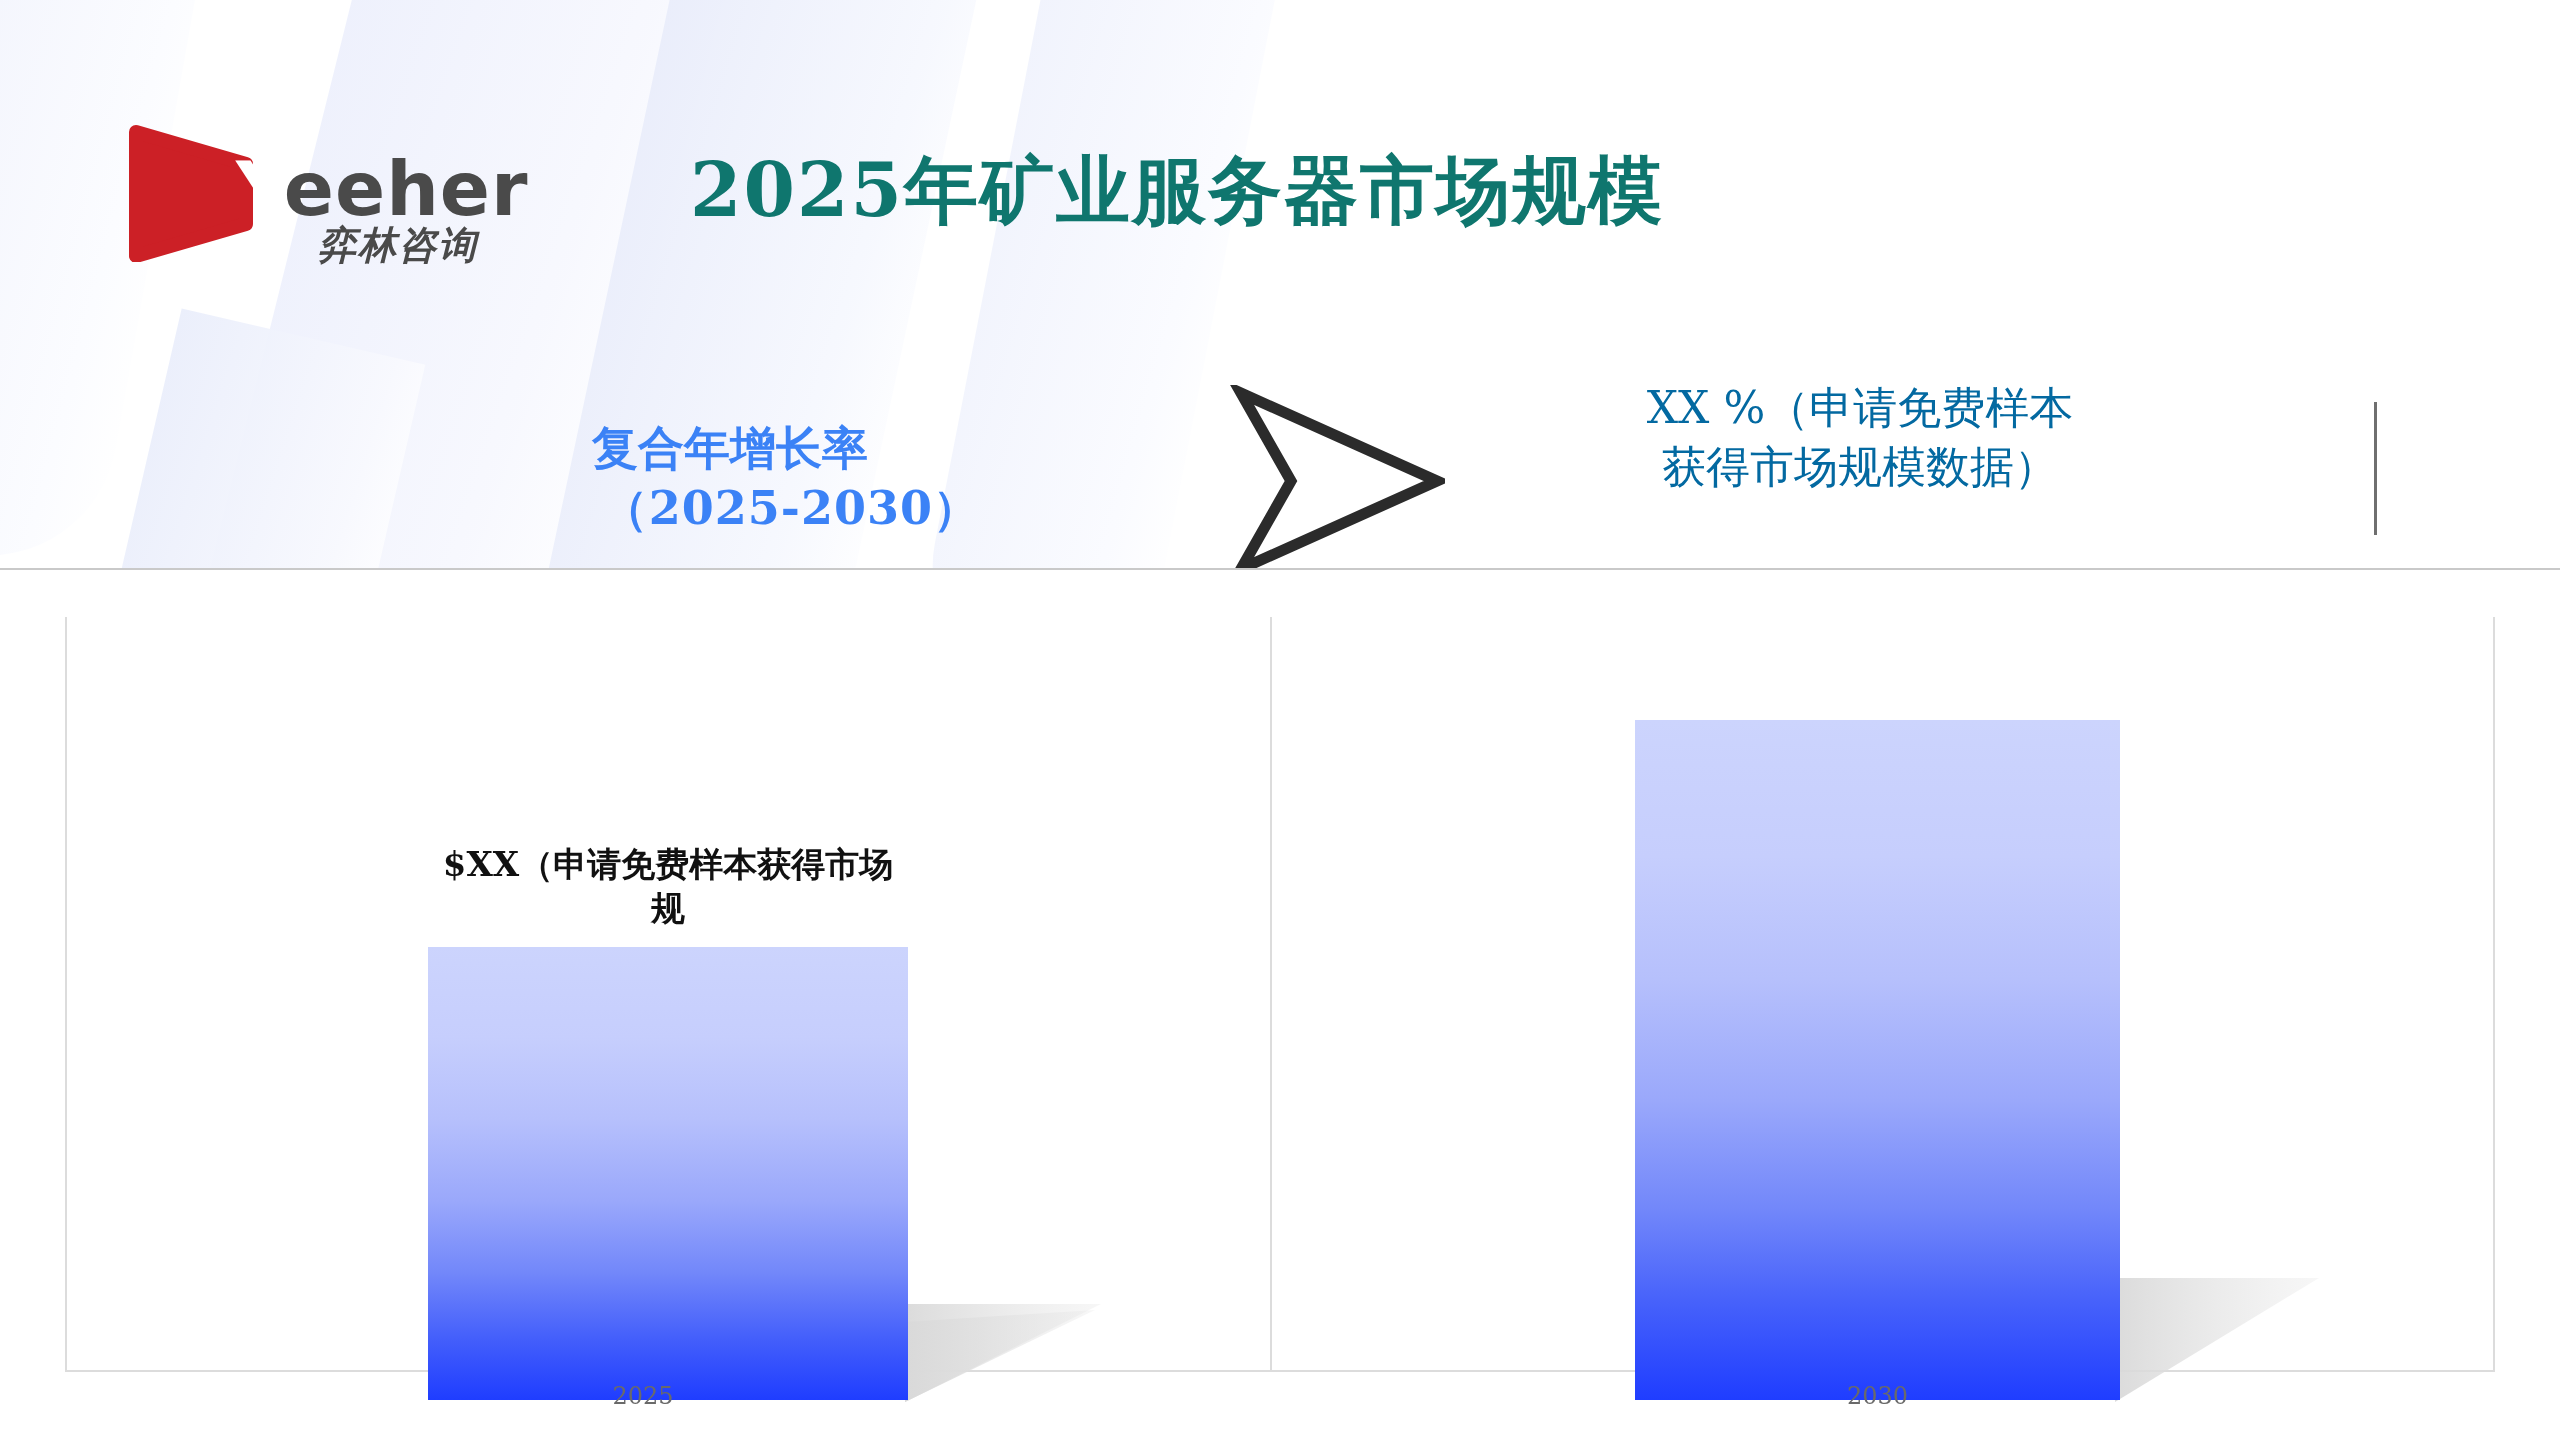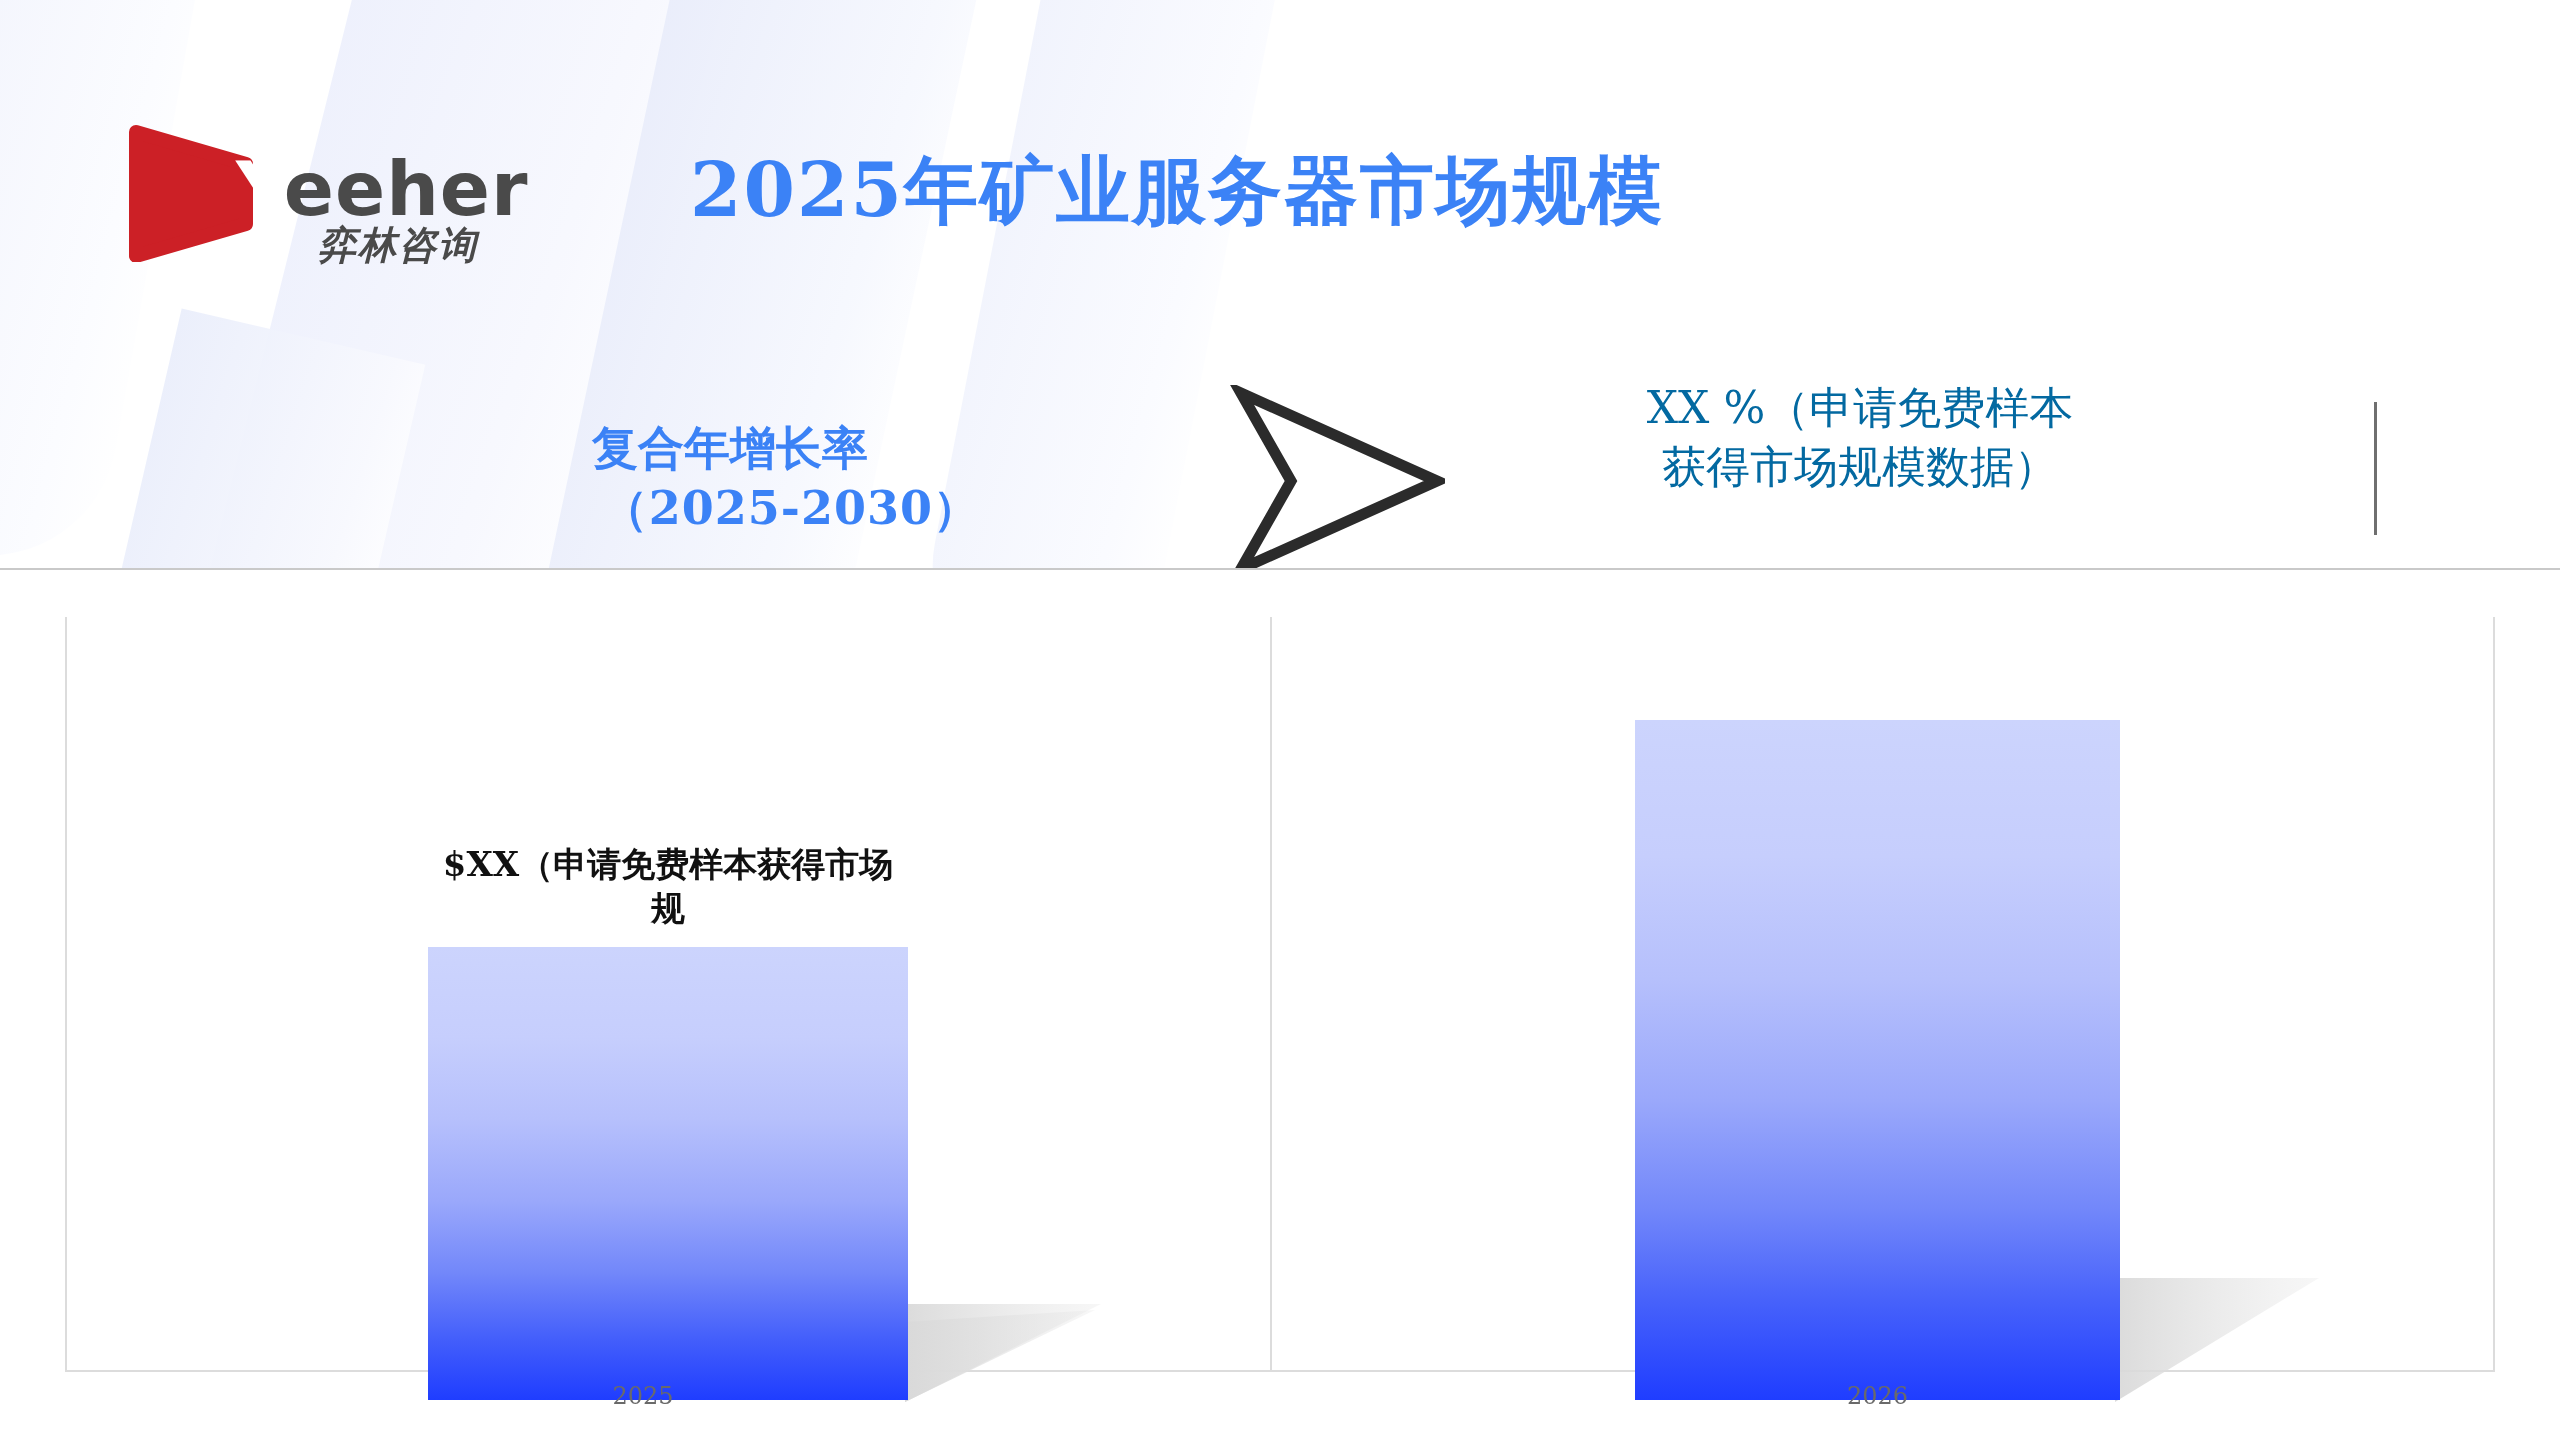--- a/index.html
+++ b/index.html
@@ -107,21 +107,21 @@
   }
 
   
   #title {
     position: absolute;
     left: 690px;
     top: 142px;
     font-family: "DejaVu Serif", serif;
     font-weight: 700;
     font-size: 74px;
-    color: #3b82f6;
+    color: #0f766e;
     letter-spacing: 2px;
     white-space: nowrap;
   }
 
   
   #cagr {
     position: absolute;
     left: 480px;
     top: 412px;
     width: 500px;
@@ -309,16 +309,16 @@
             <stop offset="100%" stop-color="#e8e8e8" stop-opacity="0.35"></stop>
           </linearGradient>
         </defs>
         <polygon points="0,26 204,26 0,150" fill="url(#sh2)"></polygon>
       </svg>
     </div>
 
     <div class="bar" style="left:1635px; bottom:40px; width:485px; height:680px;"></div>
 
     <div class="x-tick-label" style="left:403px; width:480px; top:812px;">2025</div>
-    <div class="x-tick-label" style="left:1635px; width:485px; top:812px;">2026</div>
+    <div class="x-tick-label" style="left:1635px; width:485px; top:812px;">2030</div>
   </div>
 
 </div>
 
 </body></html>

